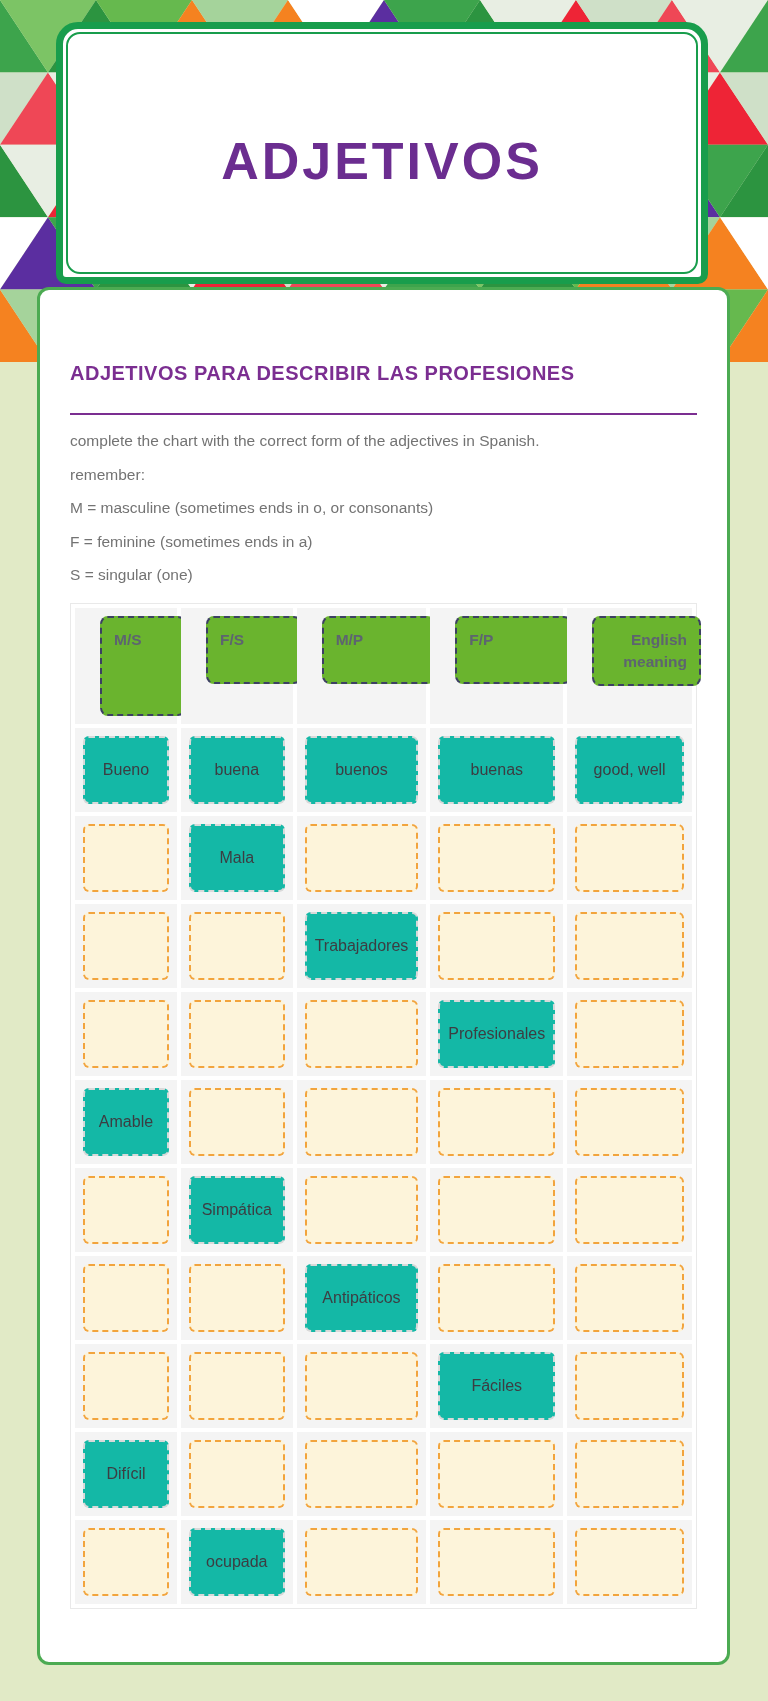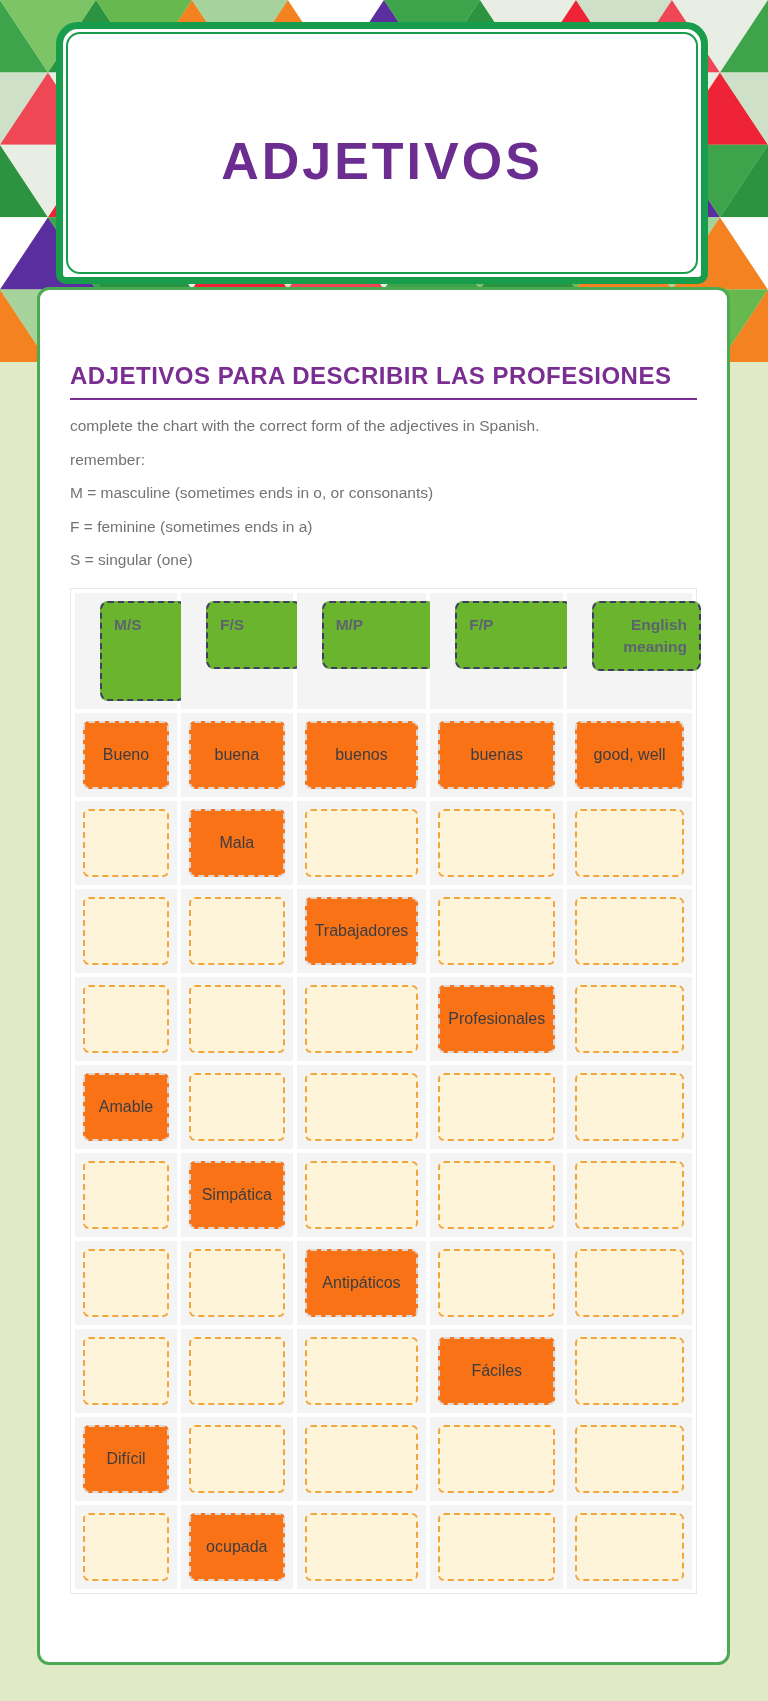--- a/index.html
+++ b/index.html
@@ -26,22 +26,22 @@
     color:#6b2d90;font-family:"Liberation Sans",sans-serif;
   }
   
   .main-card{
     position:absolute;left:37px;top:287px;width:693px;height:1378px;
     box-sizing:border-box;background:#ffffff;
     border:3px solid #4cab52;border-radius:12px;
     padding:0 30px;
   }
   .section-title{
-    margin:72px 0 0 0;padding-bottom:8px;
-    font-size:24px;font-weight:800;letter-spacing:.5px;
+    margin:72px 0 0 0;padding-bottom:28px;
+    font-size:20px;font-weight:800;letter-spacing:.5px;
     color:#7b2e91;border-bottom:2px solid #7b2e91;
   }
   .instructions{margin-top:9px;}
   .instructions p{
     margin:0;font-size:15.5px;line-height:33.5px;color:#737373;
   }
   
   table.adj{
     margin-top:11px;width:100%;
     border-collapse:separate;border-spacing:4px;
@@ -57,21 +57,21 @@
     padding:11px 12px;line-height:22px;margin-left:17px;
   }
   .hbox.tall{min-height:100px;}
   .hbox.center{text-align:right;}
   .wbox,.ebox{
     box-sizing:border-box;width:100%;min-height:68px;
     border-radius:6px;display:flex;align-items:center;justify-content:center;
     text-align:center;font-size:16px;color:#3c3d42;line-height:22px;
     padding:4px 8px;
   }
-  .wbox{background:#f97316;border:2px dashed #d9d9d9;}
+  .wbox{background:#14b8a6;border:2px dashed #d9d9d9;}
   .ebox{background:#fdf4da;border:2px dashed #f2a43d;}
 </style>
 </head>
 <body>
 
 <svg id="mosaic" viewBox="0 0 768 362" xmlns="http://www.w3.org/2000/svg">
     <polygon points="-48,72.4 0,0 48,72.4" fill="#3da44c"></polygon>
     <polygon points="0,0 48,72.4 96,0" fill="#7cc465"></polygon>
     <polygon points="48,72.4 96,0 144,72.4" fill="#2c9440"></polygon>
     <polygon points="96,0 144,72.4 192,0" fill="#66b94e"></polygon>

